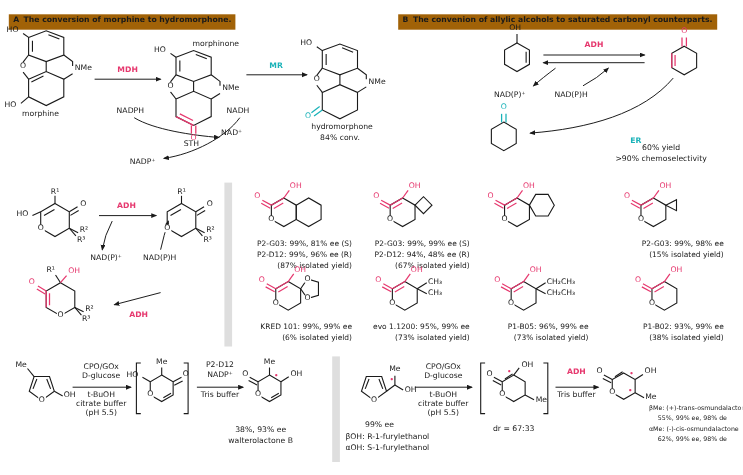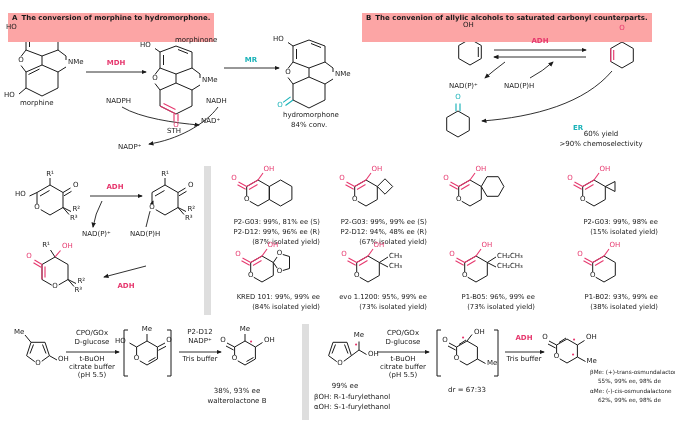--- a/index.html
+++ b/index.html
@@ -1,21 +1,21 @@
 <!DOCTYPE html>
 <html><head>
 <meta charset="utf-8">
 <style>
   *{margin:0;padding:0;box-sizing:border-box}
   html,body{background:#fff}
   #fig{position:relative;width:675px;height:432px;background:#fff;overflow:hidden;
        font-family:"DejaVu Sans",sans-serif;color:#1a1a1a}
   #fig svg{position:absolute;left:0;top:0}
-  .hdr{position:absolute;background:#fca5a5;font-size:7px;font-weight:bold;
-       line-height:11px;height:29px;padding:0 4px;white-space:nowrap}
+  .hdr{position:absolute;background:#a16207;font-size:7px;font-weight:bold;
+       line-height:11px;height:14px;padding:0 4px;white-space:nowrap}
   .hdr b{margin-right:4px}
   .lbl{position:absolute;white-space:nowrap;font-size:7px;line-height:1.12;color:#1a1a1a}
   .gt{position:absolute;width:112px;text-align:right;font-size:6.8px;line-height:1.5}
   .gt span{display:block}
   .gt span:empty{display:none}
   .g0{left:208px;top:217px}.g1{left:315px;top:217px}.g2{left:423px;top:217px}.g3{left:546px;top:217px}
   .g4{left:208px;top:292px}.g5{left:315px;top:292px}.g6{left:423px;top:292px}.g7{left:546px;top:292px}
 </style>
 </head>
 <body>
@@ -337,21 +337,21 @@
   <span>(67% isolated yield)</span>
 </div>
 <div class="gt g3">
   <span>P2-G03: 99%, 98% ee</span>
 
   <span>(15% isolated yield)</span>
 </div>
 <div class="gt g4">
   <span>KRED 101: 99%, 99% ee</span>
 
-  <span>(84% isolated yield)</span>
+  <span>(6% isolated yield)</span>
 </div>
 <div class="gt g5">
   <span>evo 1.1200: 95%, 99% ee</span>
 
   <span>(73% isolated yield)</span>
 </div>
 <div class="gt g6">
   <span>P1-B05: 96%, 99% ee</span>
 
   <span>(73% isolated yield)</span>

